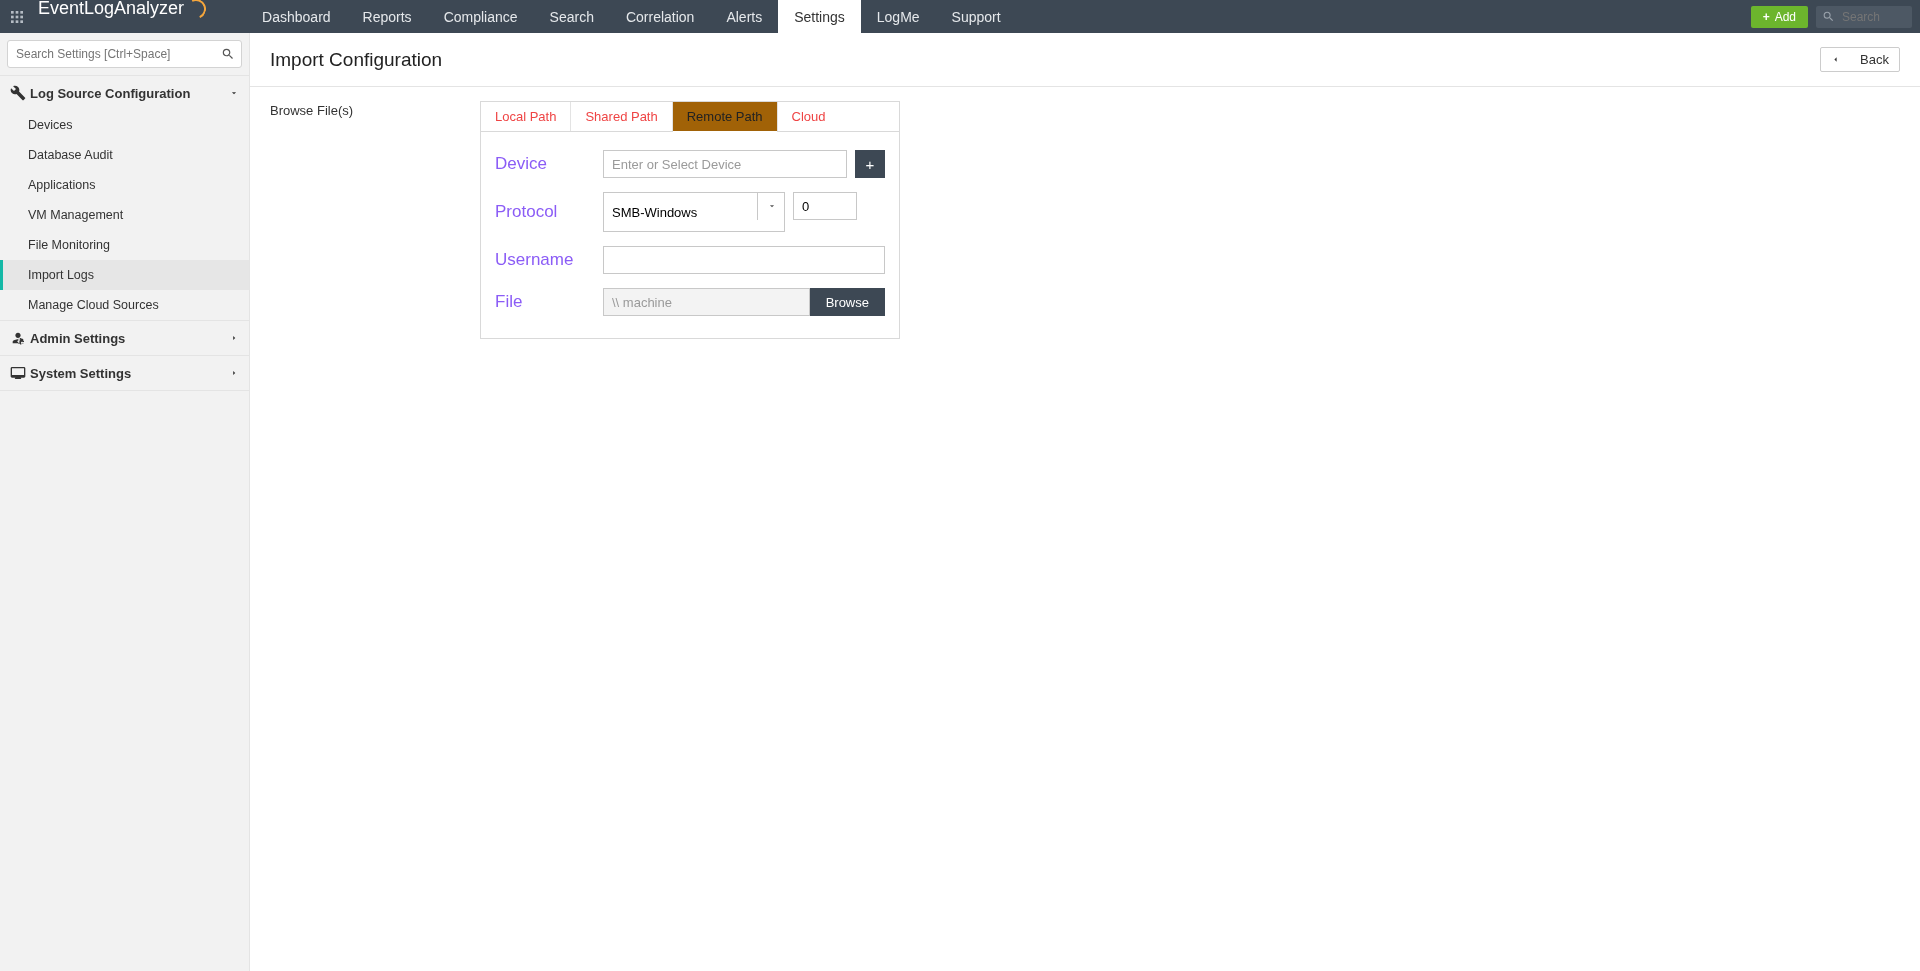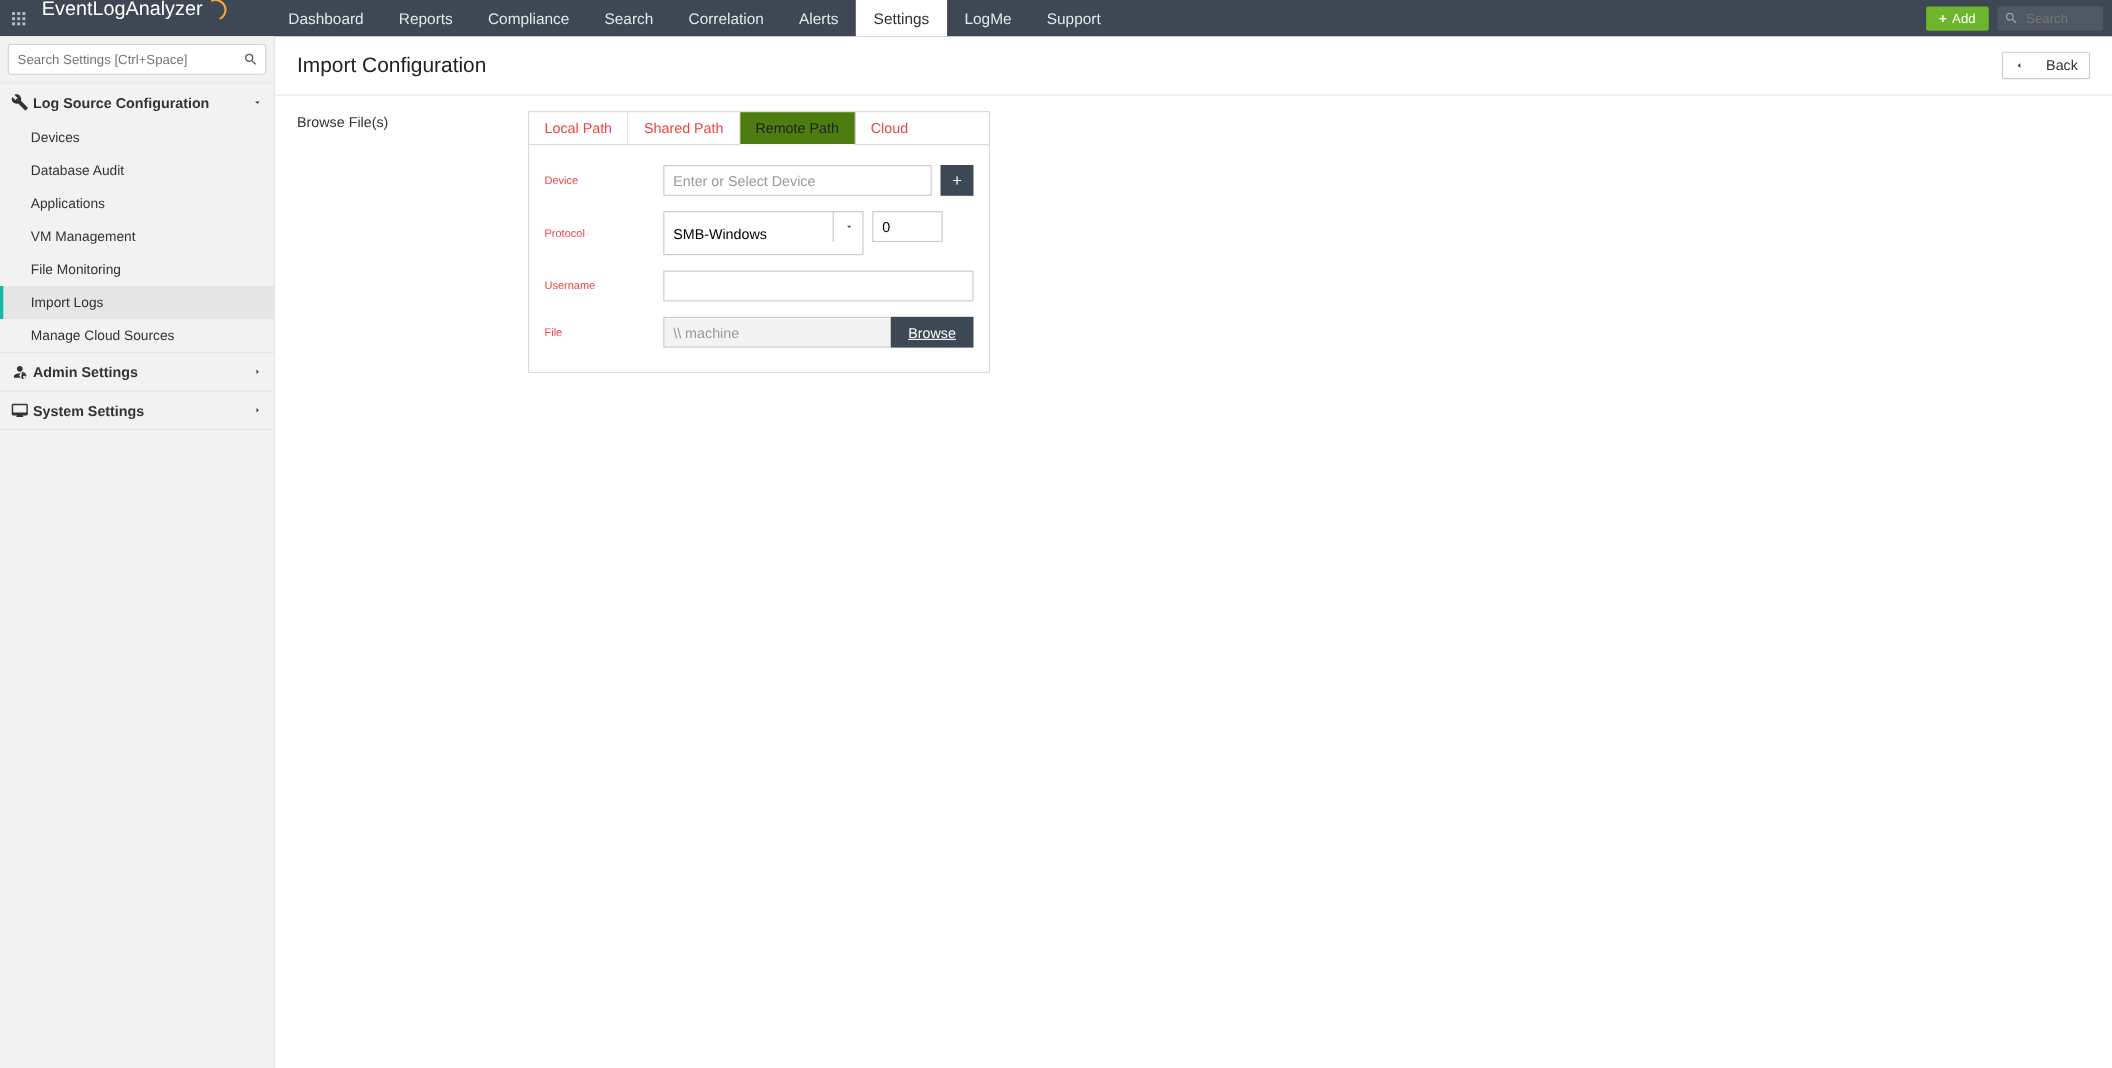--- a/index.html
+++ b/index.html
@@ -55,40 +55,40 @@
 
 
 .content-row { display:flex; padding:14px 20px 20px 20px; }
 .row-label { width:210px; font-size:13px; color:#333; padding-top:2px; }
 .panel { border:1px solid #d9d9d9; width:420px; background:#fff; }
 
 
 .tabs { display:flex; border-bottom:1px solid #d9d9d9; }
 .tab { padding:7px 14px; font-size:13px; color:#ef4444; cursor:pointer; border-right:1px solid #e3e3e3; }
 .tab:last-child { border-right:none; }
-.tab.active { color:#222; background:#4d7c0f; position:relative; }
+.tab.active { color:#222; background:#a16207; position:relative; }
 .tab.active:after { content:""; position:absolute; left:0; right:0; bottom:-1px; height:1px; background:#fff; }
 
 
 .form-body { padding:18px 14px 22px 14px; }
 .frow { display:flex; align-items:center; margin-bottom:14px; }
-.flabel { width:108px; font-size:10px; color:#ef4444; }
+.flabel { width:108px; font-size:17px; color:#8b5cf6; }
 .fctrl { flex:1; display:flex; gap:8px; }
 .txt { height:28px; border:1px solid #c8c8c8; padding:0 8px; font-size:13px; width:100%; }
 .txt::placeholder { color:#9a9a9a; }
 .device-input { flex:1; }
 .icon-btn { width:30px; height:28px; background:#3d4854; border:none; color:#fff; font-size:15px; cursor:pointer; display:flex; align-items:center; justify-content:center; }
 .select-wrap { position:relative; flex:0 0 182px; }
 .select-input { width:100%; height:40px; border:1px solid #c8c8c8; padding:0 28px 0 8px; font-size:13px; background:#fff; cursor:pointer; text-align:left; }
 .select-caret { position:absolute; right:0; top:0; width:28px; height:28px; display:flex; align-items:center; justify-content:center; border-left:1px solid #c8c8c8; pointer-events:none; }
 .select-caret svg { width:10px; height:10px; fill:#555; }
 .port-input { width:64px; flex:none; }
 .file-wrap { display:flex; width:100%; }
 .file-input { flex:1; background:#f3f3f3; }
-.browse-btn { height:28px; padding:0 16px; background:#3d4854; color:#fff; border:none; font-size:13px; cursor:pointer;text-decoration:underline; }
+.browse-btn { height:28px; padding:0 16px; background:#3d4854; color:#fff; border:none; font-size:13px; cursor:pointer; }
 
 .frow:last-child { margin-bottom:0; }
 </style>
 </head>
 <body>
 
 <div class="topnav">
   <div class="apps-icon">
     <svg viewBox="0 0 24 24">
         <rect x="3" y="3" width="4" height="4"></rect>

